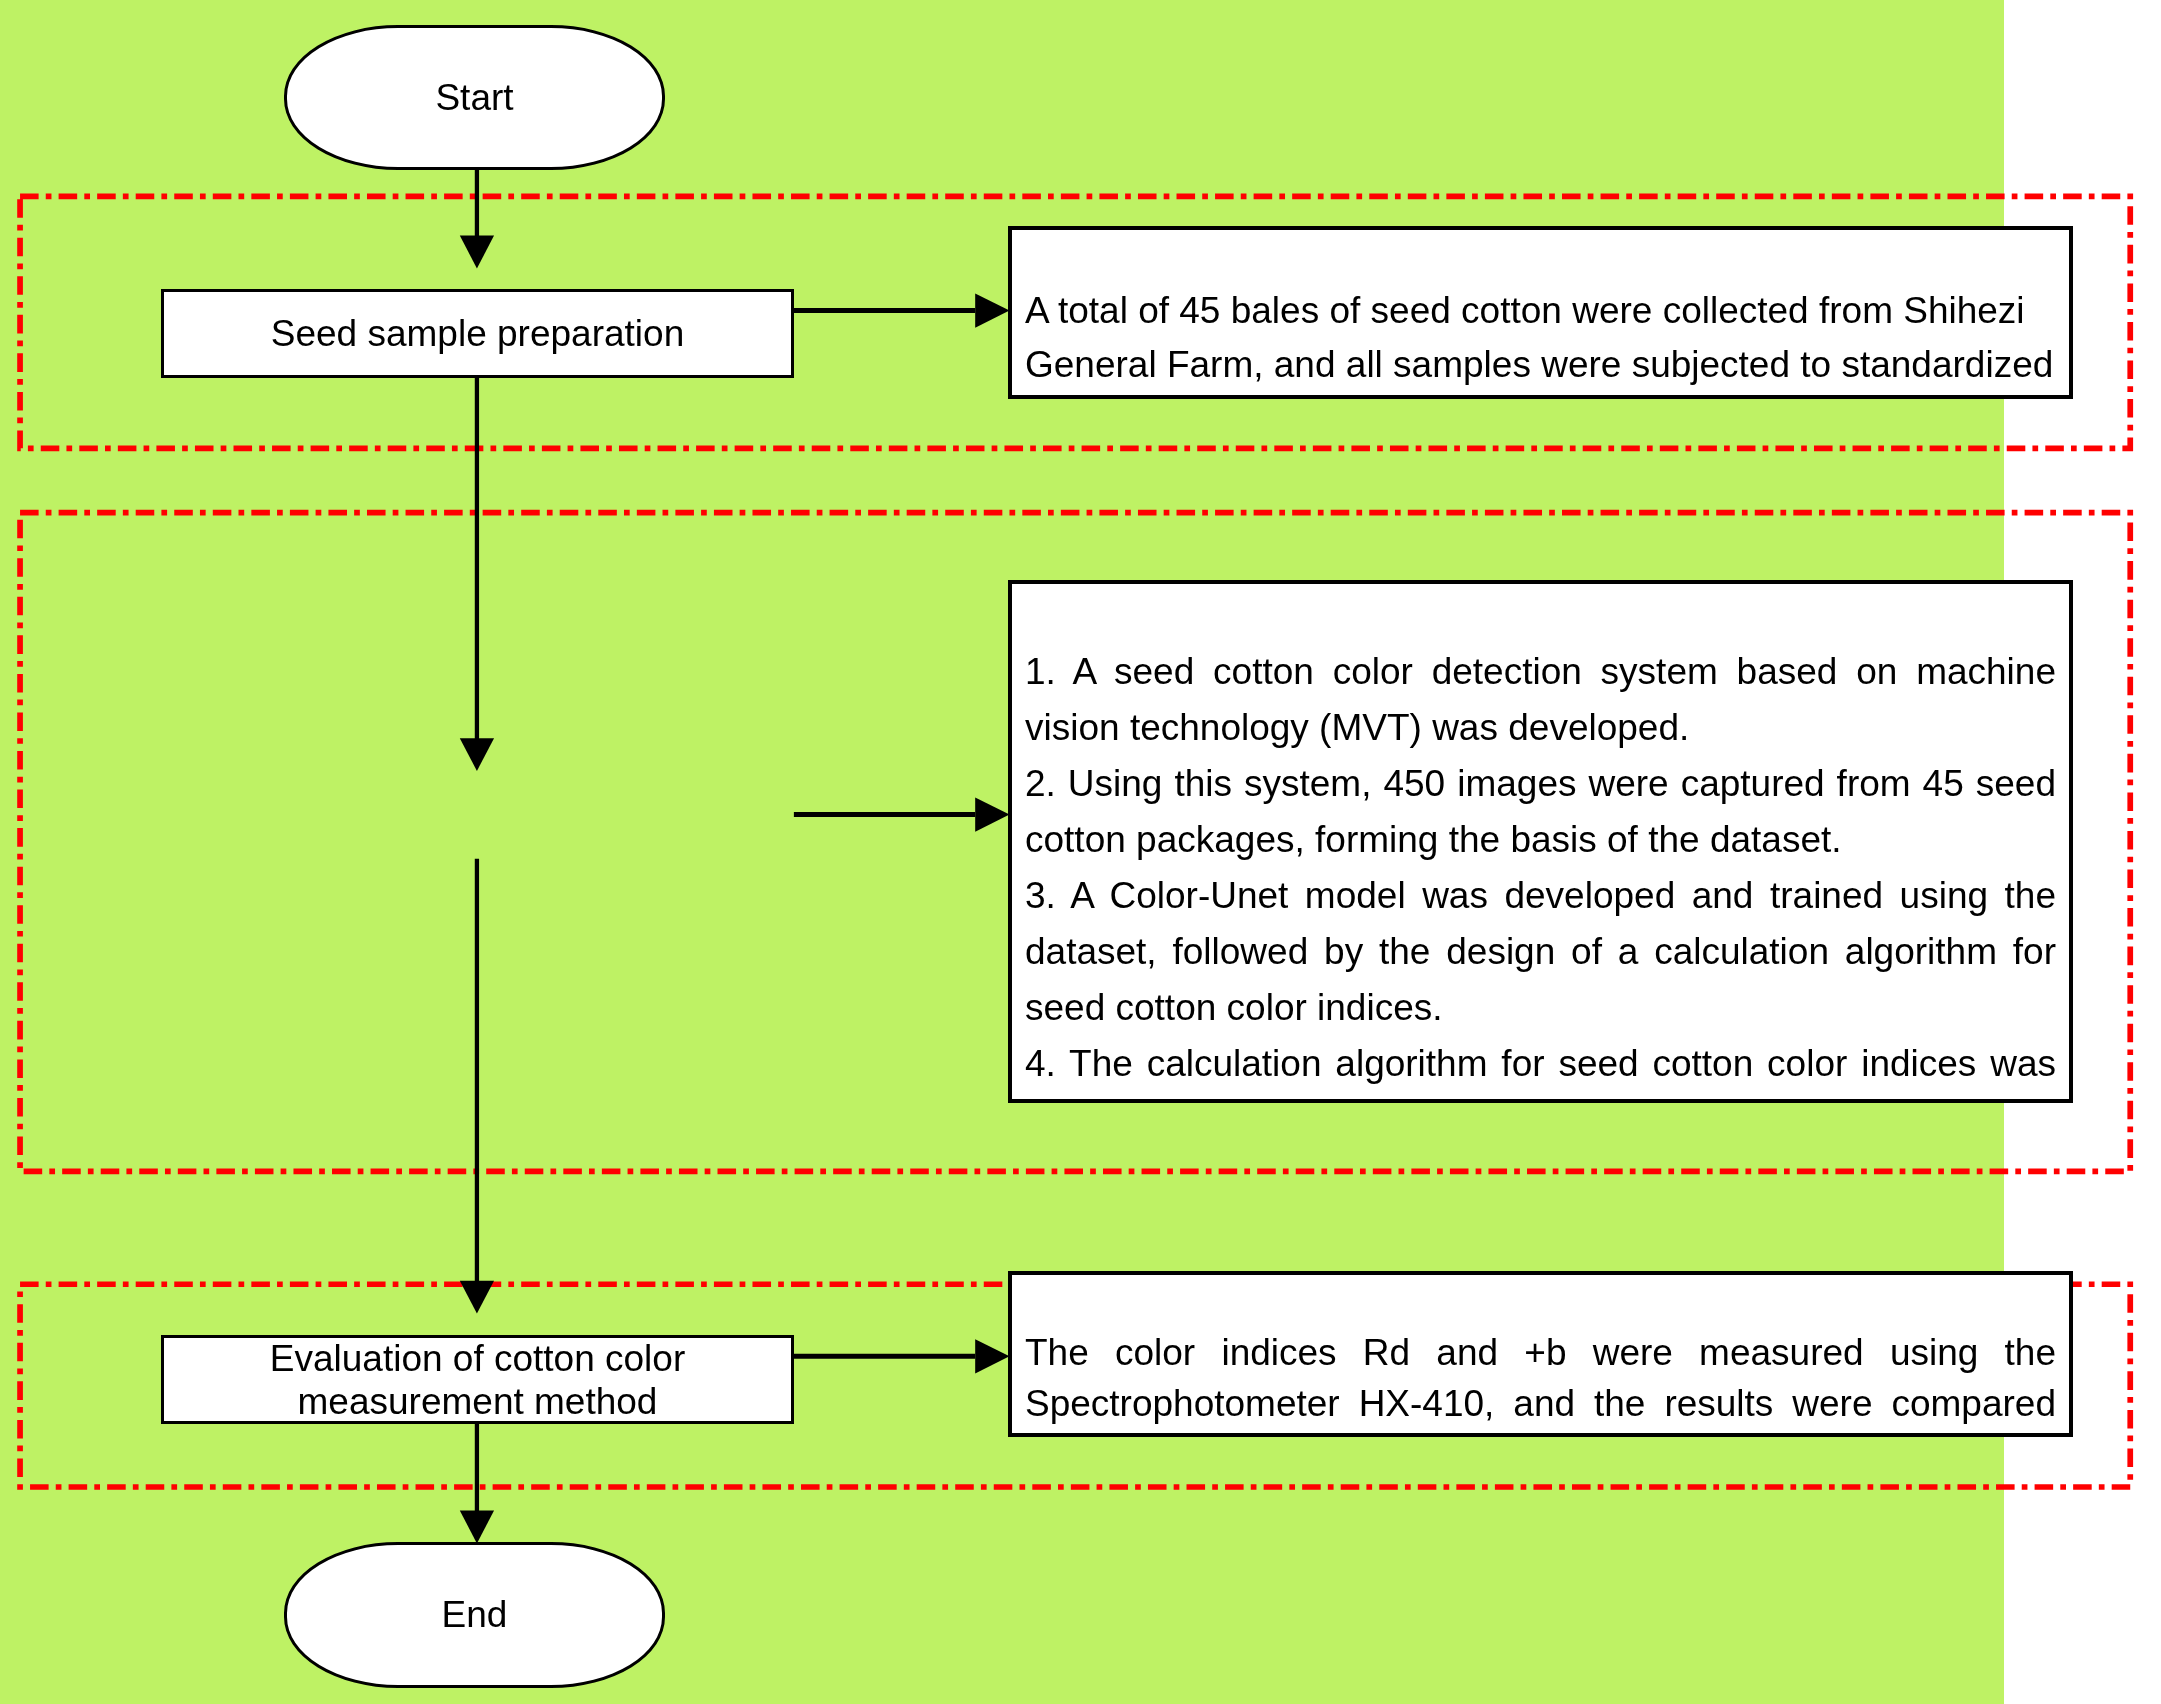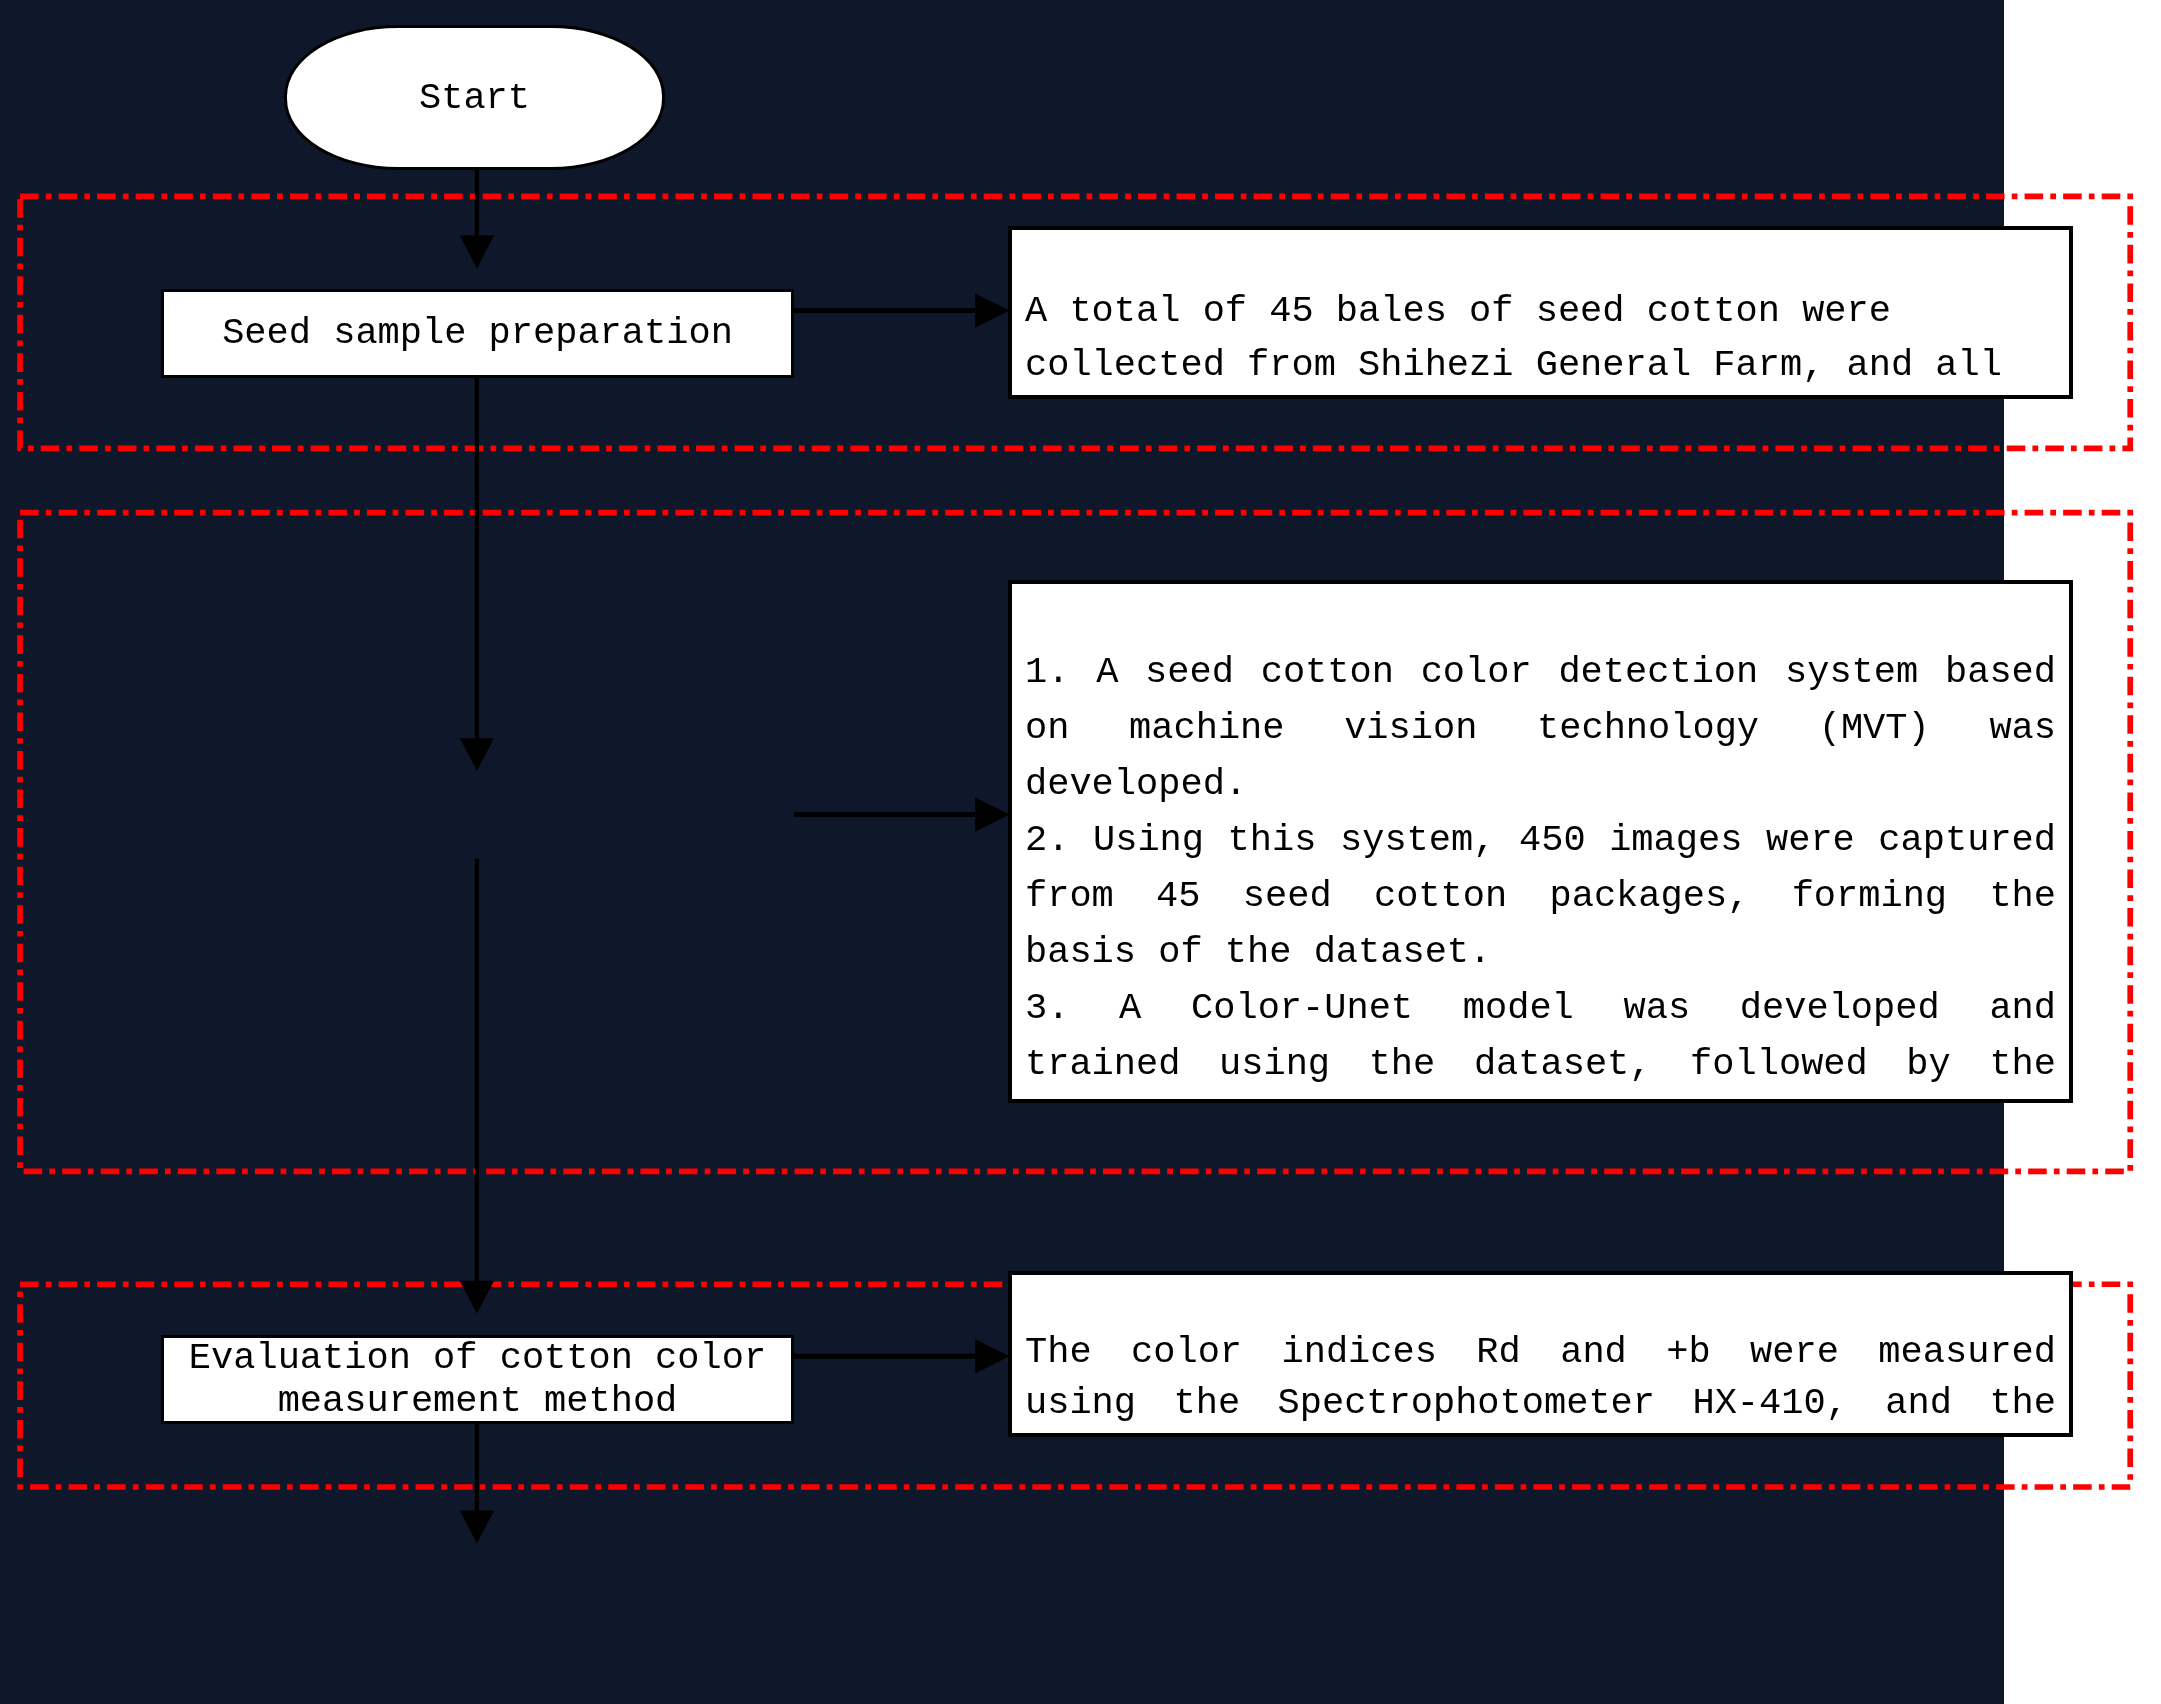--- a/index.html
+++ b/index.html
@@ -4,22 +4,22 @@
 <style>
   html, body {
     margin: 0;
     padding: 0;
     background: #ffffff;
   }
   #canvas {
     position: relative;
     width: 2004px;
     height: 1704px;
-    background: #0f172a;
-    font-family: Liberation Mono, monospace;
+    background: #bef264;
+    font-family: Liberation Sans, sans-serif;
     color: #000000;
   }
   #wires {
     position: absolute;
     left: 0;
     top: 0;
     width: 2161px;
     height: 1704px;
   }
   .terminator {
@@ -122,15 +122,18 @@
   </div>
 
   <div id="process-3" class="process">
     <span>Evaluation of cotton color
 measurement method</span>
   </div>
   <div id="textbox-3" class="textbox">
     <span>The color indices Rd and +b were measured using the Spectrophotometer HX-410, and the results were compared with those obtained through the proposed method.</span>
   </div>
 
+  <div id="end-node" class="terminator">
+    <span>End</span>
+  </div>
 
 </div>
 
 
 </body></html>

